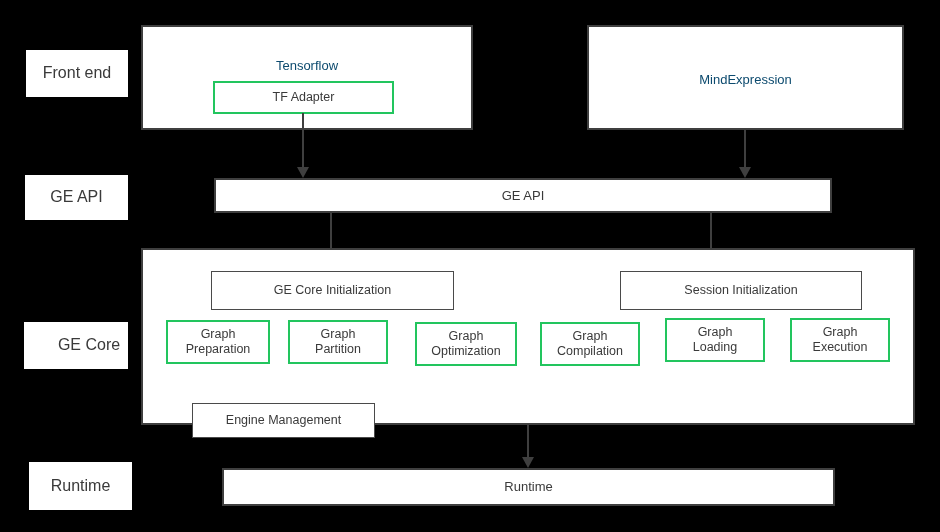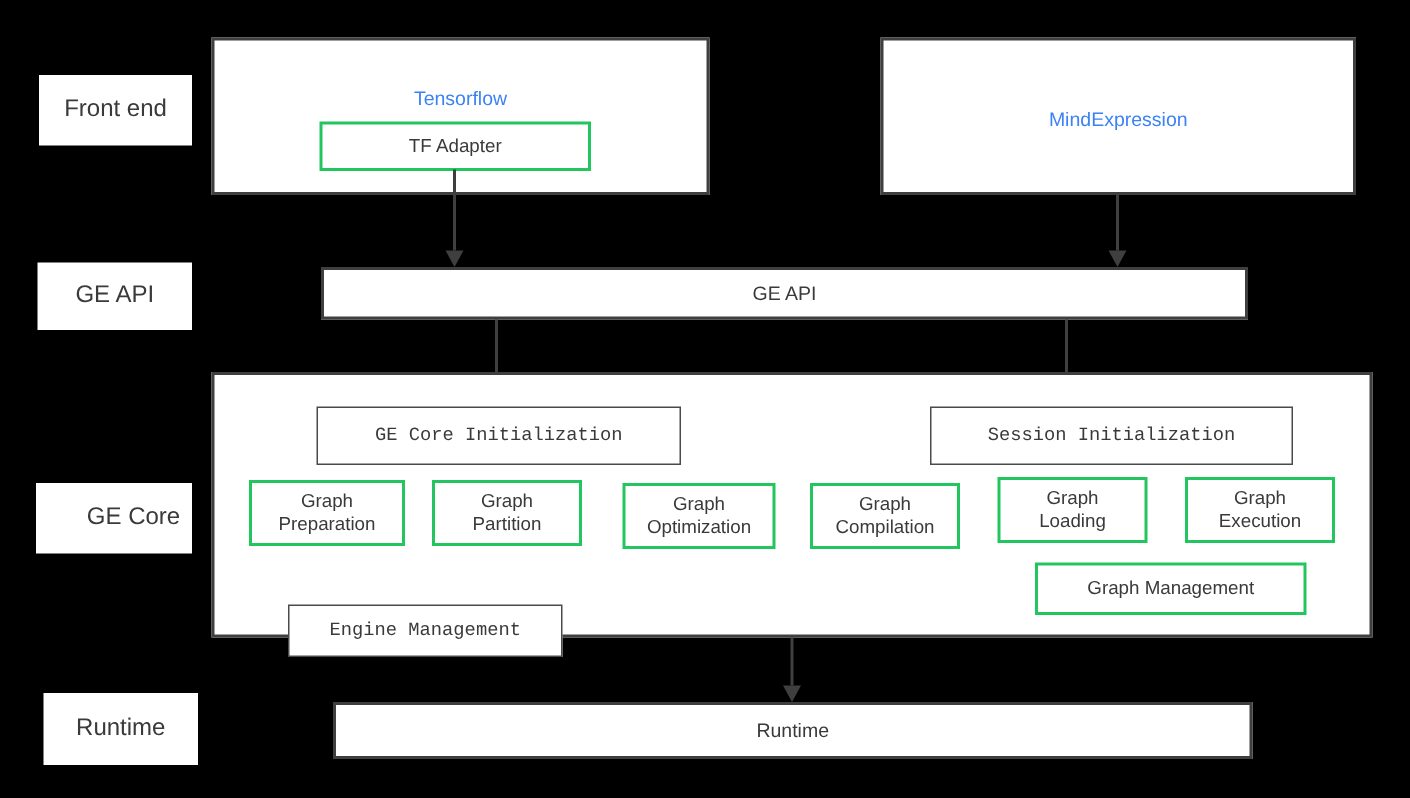--- a/index.html
+++ b/index.html
@@ -36,35 +36,34 @@
   .frame {
     border: 2px solid #3f3f3f;
     align-items: flex-start;
     justify-content: center;
   }
   .frame-title {
     position: absolute;
     left: 0;
     right: 0;
     text-align: center;
-    color: #3b82f6;
+    color: #0c4a6e;
     font-size: 13px;
   }
   
   .unit {
     border: 2px solid #22c55e;
     font-size: 12.5px;
   }
   .bar {
     border: 2px solid #3f3f3f;
     font-size: 13px;
   }
   .thin {
     border: 1.6px solid #4a4a4a;
-    font-family: Liberation Mono, monospace;
   }
   
   .arrow {
     position: absolute;
   }
   .arrow .shaft {
     position: absolute;
     left: 50%;
     top: 0;
     width: 2px;
@@ -178,23 +177,20 @@
   <div class="box unit" style="left:790px; top:318px; width:100px; height:44px;">
     <span>Graph
 Execution</span>
   </div>
 
   <div class="box unit thin" style="left:192px; top:376px; width:183px; height:35px;margin-top:27px;">
     <span>Engine Management</span>
   </div>
 
 
-  <div class="box unit" style="left:690px; top:375px; width:181px; height:35px;">
-    <span>Graph Management</span>
-  </div>
 
   <div class="arrow" style="left:522px; top:425px; width:12px; height:43px;">
     <div class="shaft" style="height:32px;"></div>
     <div class="head"></div>
   </div>
 
   <div class="box bar" style="left:222px; top:468px; width:613px; height:38px;">
     <span>Runtime</span>
   </div>
 

